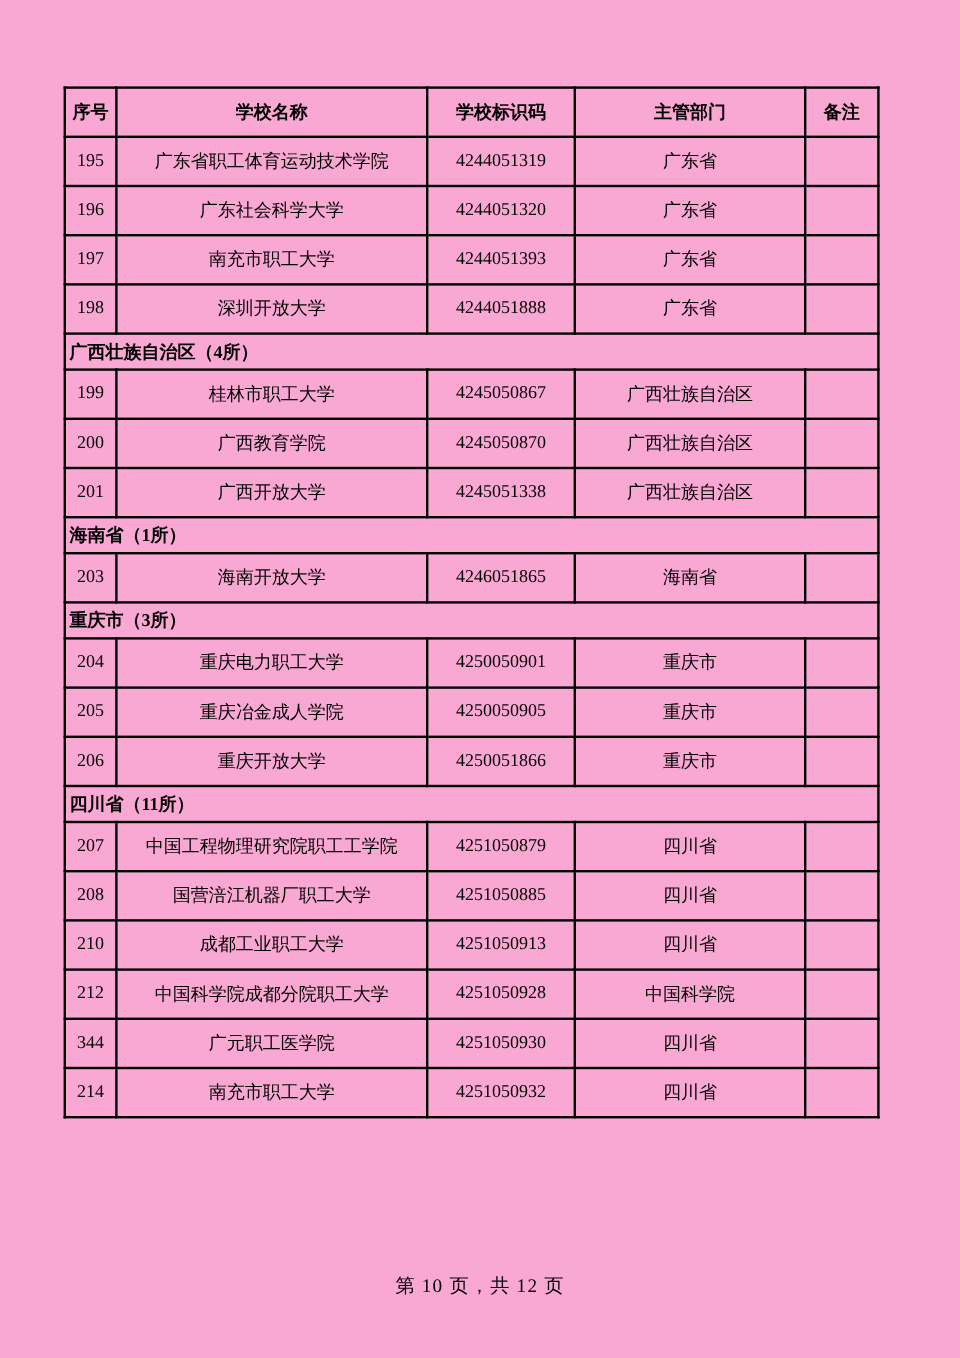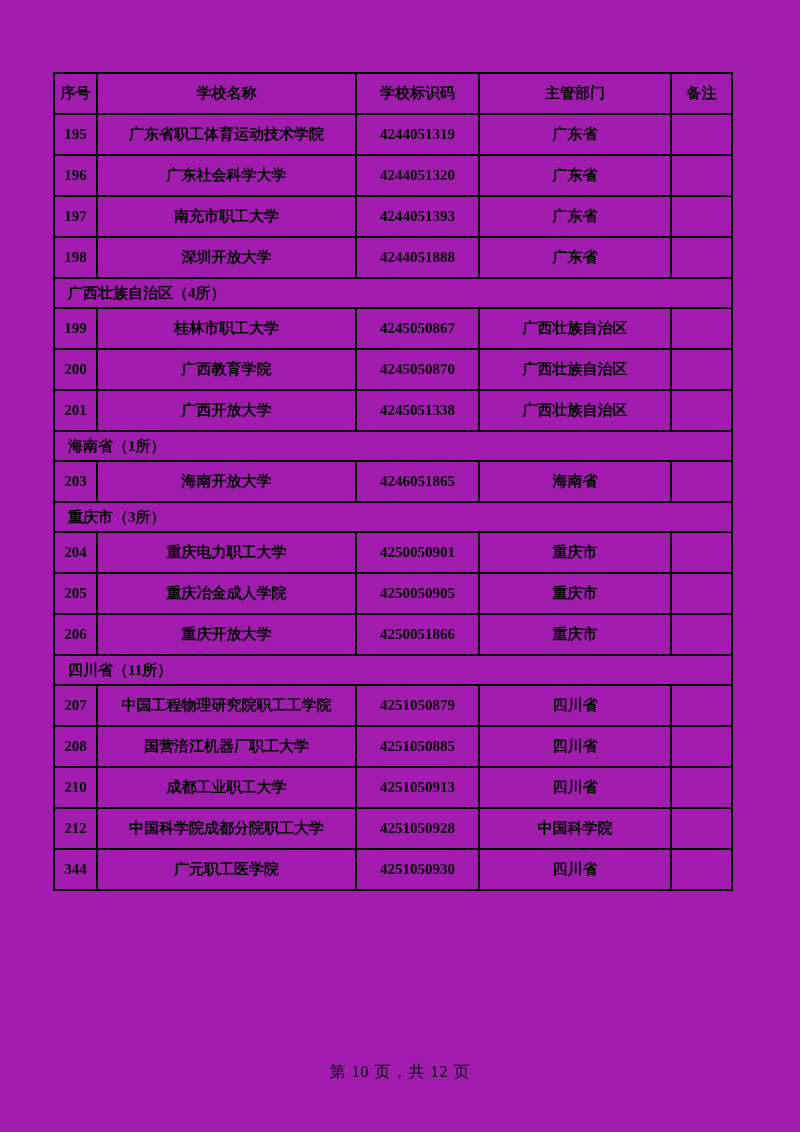--- a/index.html
+++ b/index.html
@@ -5,21 +5,21 @@
   * { box-sizing: border-box; }
   html, body {
     margin: 0;
     padding: 0;
     background: #ffffff;
   }
   .page {
     position: relative;
     width: 800px;
     height: 1132px;
-    background: #a21caf;
+    background: #f9a8d4;
     color: #000000;
     font-family: "Liberation Serif", "DejaVu Serif", serif;
     overflow: hidden;
   }
   table.school-table {
     position: absolute;
     left: 53px;
     top: 72px;
     width: 678px;
     border-collapse: collapse;
@@ -32,26 +32,26 @@
     text-align: center;
     vertical-align: middle;
     padding: 0 2px;
     overflow: hidden;
   }
   .school-table thead tr { height: 41px; }
   .school-table thead th {
     font-weight: bold;
     font-size: 15px;
   }
-  tr.data-row { height: 41px; font-weight: bold; }
+  tr.data-row { height: 41px; }
   tr.section-row { height: 30px; }
   tr.section-row td {
     text-align: left;
     font-weight: bold;
-    padding-left: 13px;
+    padding-left: 3px;
     font-size: 15px;
   }
   .page-footer {
     position: absolute;
     left: 0;
     top: 1062px;
     width: 800px;
     text-align: center;
     font-size: 16px;
     color: #000000;
@@ -198,18 +198,25 @@
           <td>中国科学院</td>
           <td></td>
         </tr>
         <tr class="data-row">
           <td>344</td>
           <td>广元职工医学院</td>
           <td>4251050930</td>
           <td>四川省</td>
           <td></td>
         </tr>
+        <tr class="data-row">
+          <td>214</td>
+          <td>南充市职工大学</td>
+          <td>4251050932</td>
+          <td>四川省</td>
+          <td></td>
+        </tr>
       </tbody>
   </table>
 
   <div class="page-footer">第 10 页，共 12 页</div>
 
 </div>
 
 </body></html>

